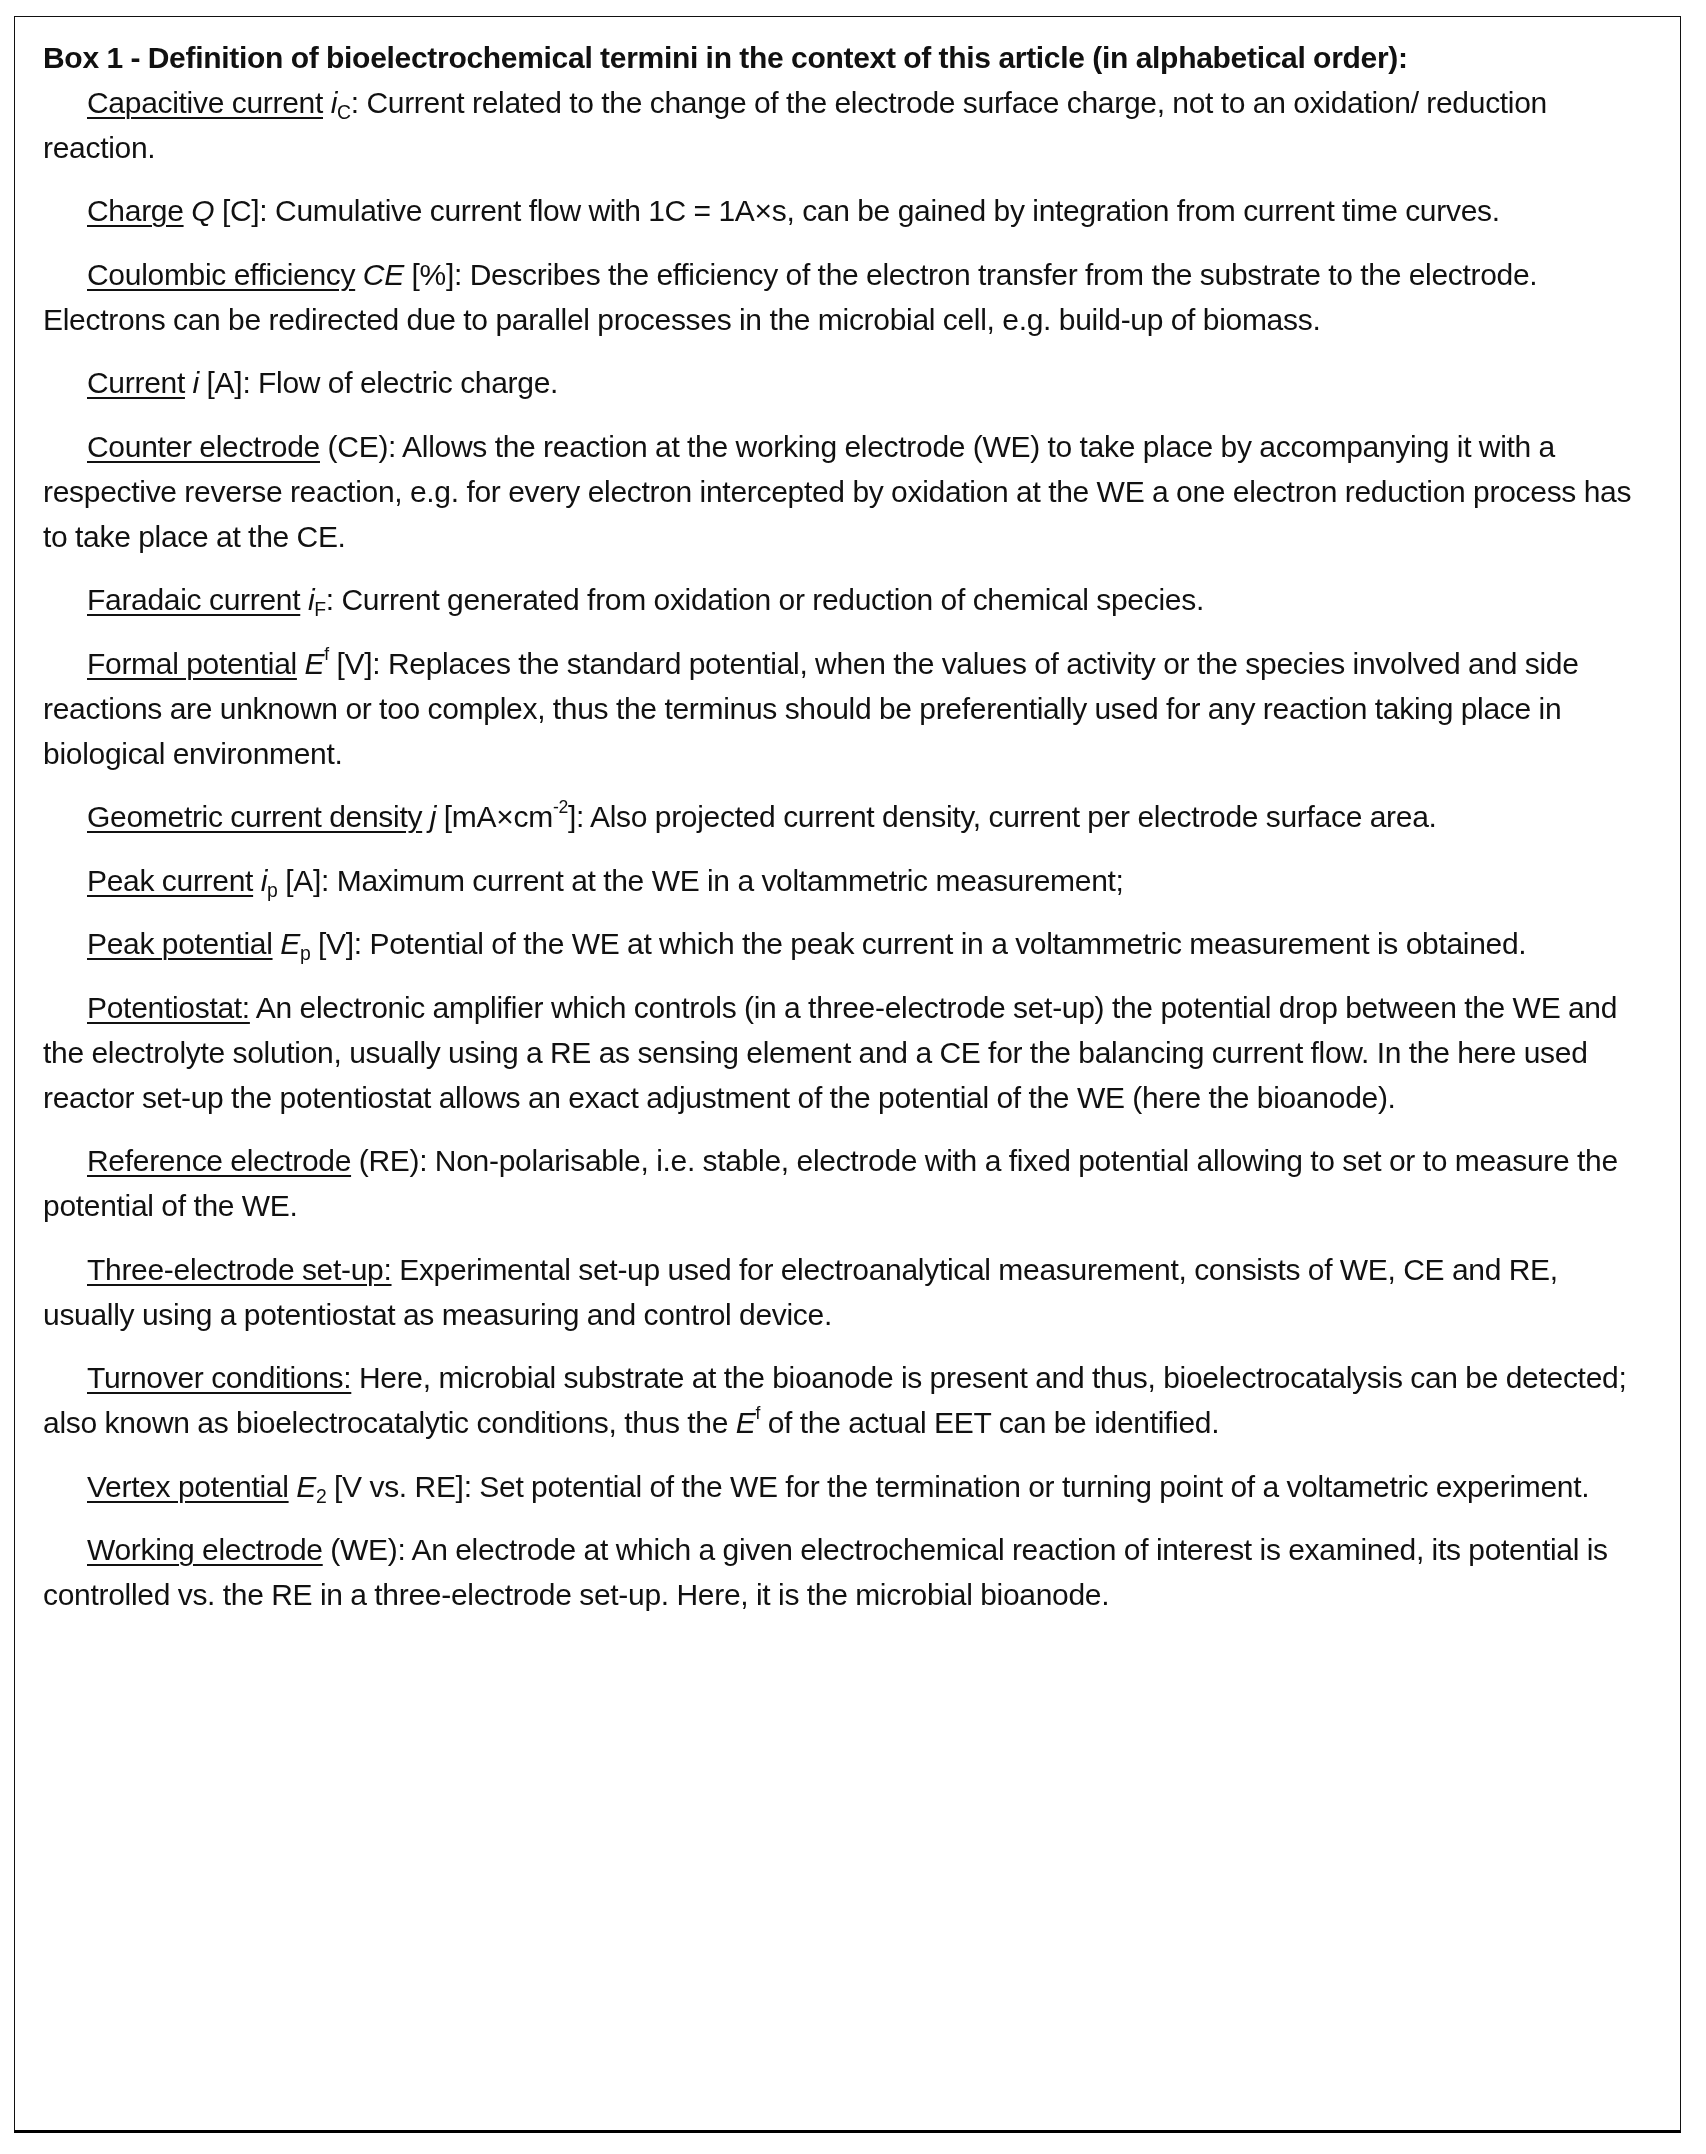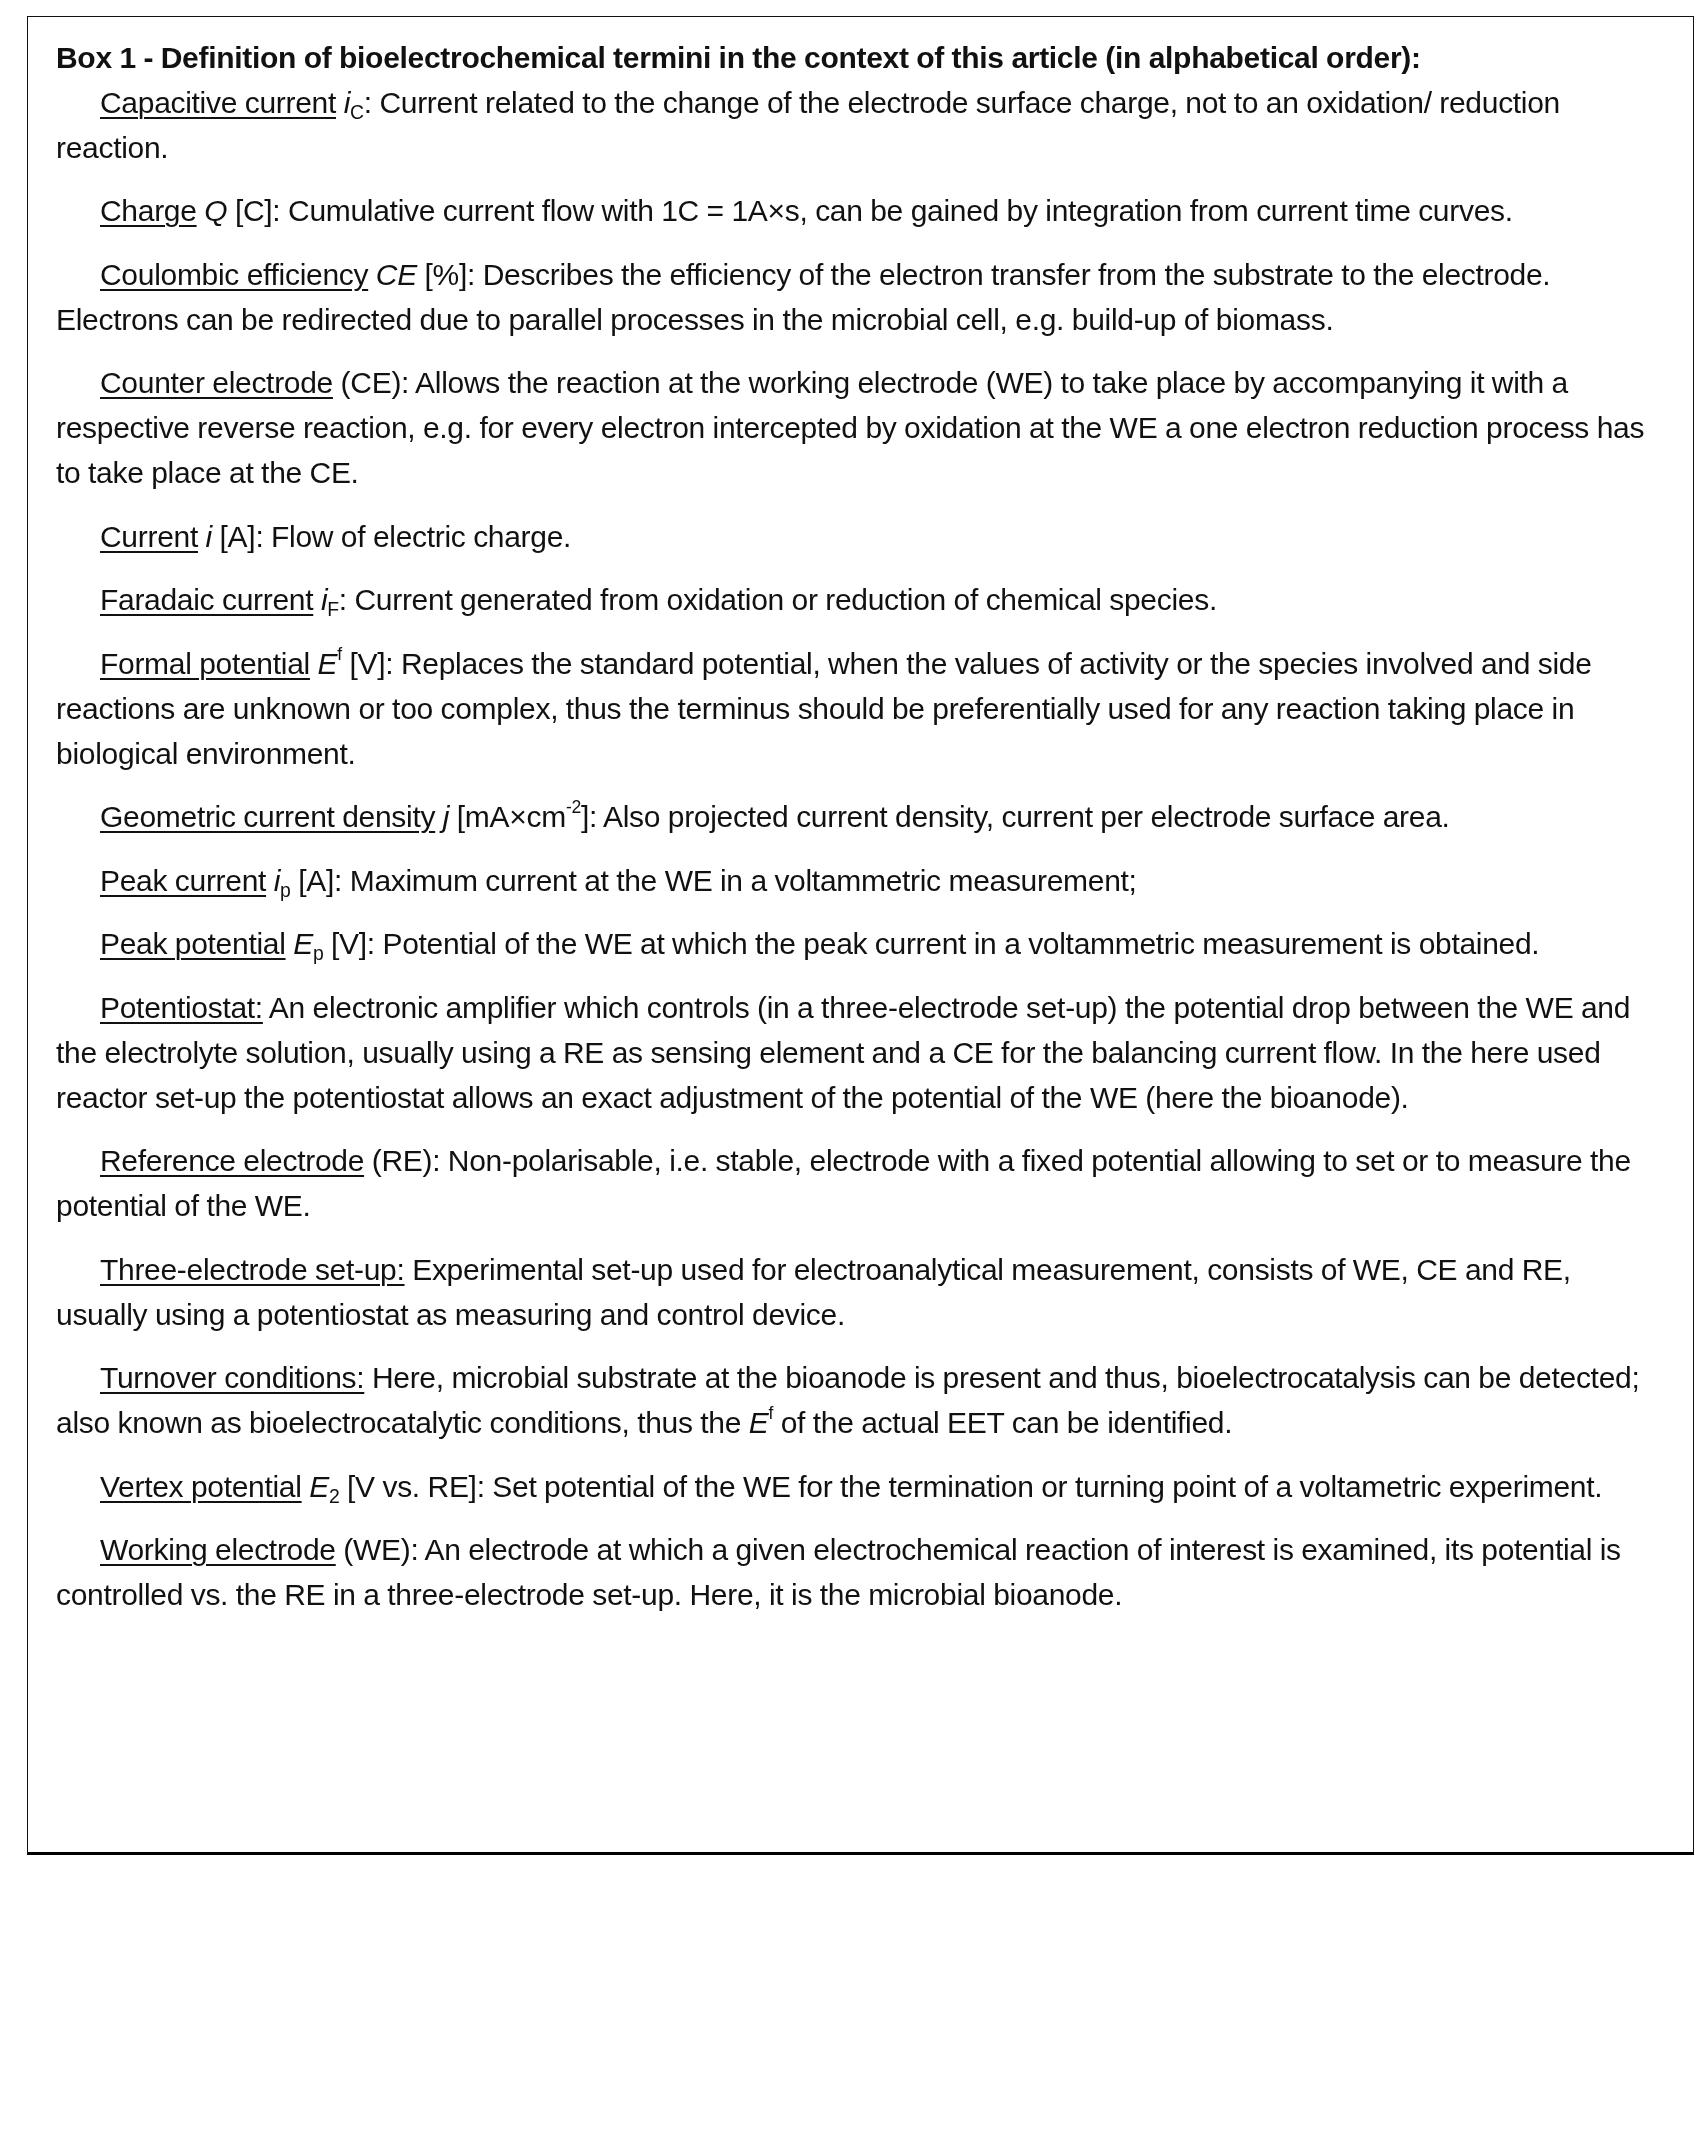--- a/index.html
+++ b/index.html
@@ -1,18 +1,18 @@
 <!DOCTYPE html>
 <html style="font-size:14px"><head>
 <meta charset="utf-8">
 <style>
   html, body { margin: 0; padding: 0; background: #ffffff; }
   body { width: 1706px; height: 2154px; position: relative; overflow: hidden; }
   .box {
-    position: absolute; left: 27px; top: 16px; width: 1667px; height: 1839px;
+    position: absolute; left: 14px; top: 16px; width: 1667px; height: 2117px;
     border: 1.8px solid #111; border-bottom: 3.5px solid #000; box-sizing: border-box;
     padding: 17.6px 26.5px 0 28px;
   }
   .content {
     font-family: "Liberation Sans", sans-serif;
     font-size: 30px; line-height: 45px; color: #111;
     letter-spacing: -0.3px; word-spacing: -0.4px;
   }
   .title { font-weight: bold; margin: 0; }
   .entry { margin: 0 0 18.5px 0; }
@@ -25,22 +25,22 @@
 </head>
 <body>
 
 <div class="box">
   <div class="content">
     <p class="title">Box 1 - Definition of bioelectrochemical termini in the context of this article (in alphabetical order):</p>
     <div id="entries">
         <p class="entry"><span class="term">Capacitive current</span> <span class="sym">i</span><sub>C</sub><span>:</span><span> Current related to the change of the electrode surface charge, not to an oxidation/ reduction reaction.</span></p>
         <p class="entry"><span class="term">Charge</span> <span class="sym">Q</span><span> [C]</span><span>:</span><span> Cumulative current flow with 1C = 1A×s, can be gained by integration from current time curves.</span></p>
         <p class="entry"><span class="term">Coulombic efficiency</span> <span class="sym">CE</span><span> [%]</span><span>:</span><span> Describes the efficiency of the electron transfer from the substrate to the electrode. Electrons can be redirected due to parallel processes in the microbial cell, e.g. build-up of biomass.</span></p>
+        <p class="entry"><span class="term">Current</span> <span class="sym">i</span><span> [A]</span><span>:</span><span> Flow of electric charge.</span></p>
         <p class="entry"><span class="term">Counter electrode</span><span> (CE)</span><span>:</span><span> Allows the reaction at the working electrode (WE) to take place by accompanying it with a respective reverse reaction, e.g. for every electron intercepted by oxidation at the WE a one electron reduction process has to take place at the CE.</span></p>
-        <p class="entry"><span class="term">Current</span> <span class="sym">i</span><span> [A]</span><span>:</span><span> Flow of electric charge.</span></p>
         <p class="entry"><span class="term">Faradaic current</span> <span class="sym">i</span><sub>F</sub><span>:</span><span> Current generated from oxidation or reduction of chemical species.</span></p>
         <p class="entry"><span class="term">Formal potential</span> <span class="sym">E</span><sup>f</sup><span> [V]</span><span>:</span><span> Replaces the standard potential, when the values of activity or the species involved and side reactions are unknown or too complex, thus the terminus should be preferentially used for any reaction taking place in biological environment.</span></p>
         <p class="entry"><span class="term">Geometric current density</span> <span class="sym">j</span><span> [mA×cm</span><sup>-2</sup><span>]</span><span>:</span><span> Also projected current density, current per electrode surface area.</span></p>
         <p class="entry"><span class="term">Peak current</span> <span class="sym">i</span><sub>p</sub><span> [A]</span><span>:</span><span> Maximum current at the WE in a voltammetric measurement;</span></p>
         <p class="entry"><span class="term">Peak potential</span> <span class="sym">E</span><sub>p</sub><span> [V]</span><span>:</span><span> Potential of the WE at which the peak current in a voltammetric measurement is obtained.</span></p>
         <p class="entry"><span class="term">Potentiostat:</span><span> An electronic amplifier which controls (in a three-electrode set-up) the potential drop between the WE and the electrolyte solution, usually using a RE as sensing element and a CE for the balancing current flow. In the here used reactor set-up the potentiostat allows an exact adjustment of the potential of the WE (here the bioanode).</span></p>
         <p class="entry"><span class="term">Reference electrode</span><span> (RE)</span><span>:</span><span> Non-polarisable, i.e. stable, electrode with a fixed potential allowing to set or to measure the potential of the WE.</span></p>
         <p class="entry"><span class="term">Three-electrode set-up:</span><span> Experimental set-up used for electroanalytical measurement, consists of WE, CE and RE, usually using a potentiostat as measuring and control device.</span></p>
         <p class="entry"><span class="term">Turnover conditions:</span><span> Here, microbial substrate at the bioanode is present and thus, bioelectrocatalysis can be detected; also known as bioelectrocatalytic conditions, thus the </span><span class="sym">E</span><sup>f</sup><span> of the actual EET can be identified.</span></p>
         <p class="entry"><span class="term">Vertex potential</span> <span class="sym">E</span><sub>2</sub><span> [V vs. RE]</span><span>:</span><span>  Set potential of the WE for the termination or turning point of a voltametric experiment.</span></p>

